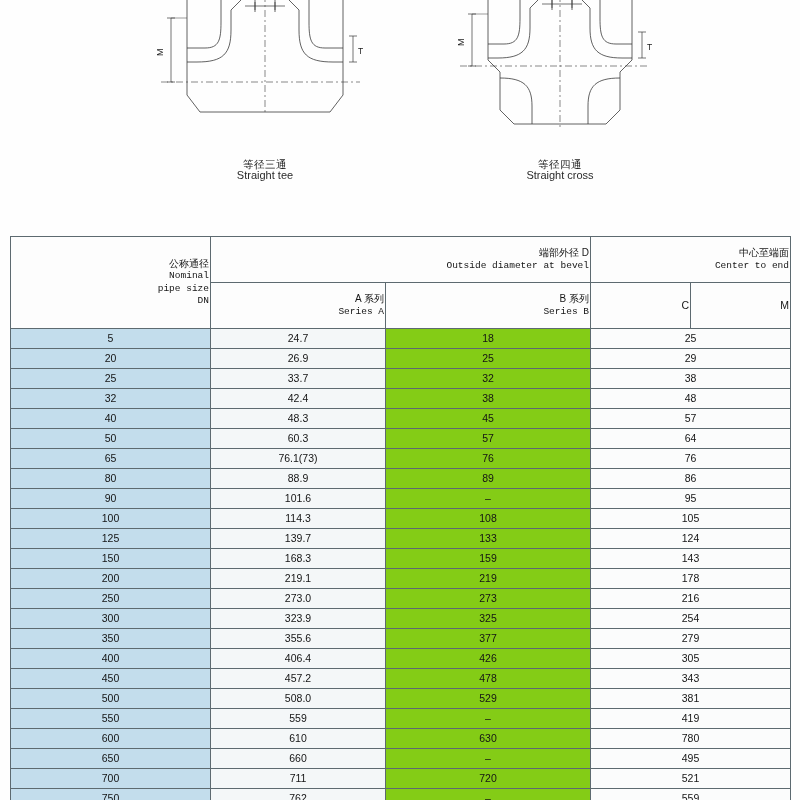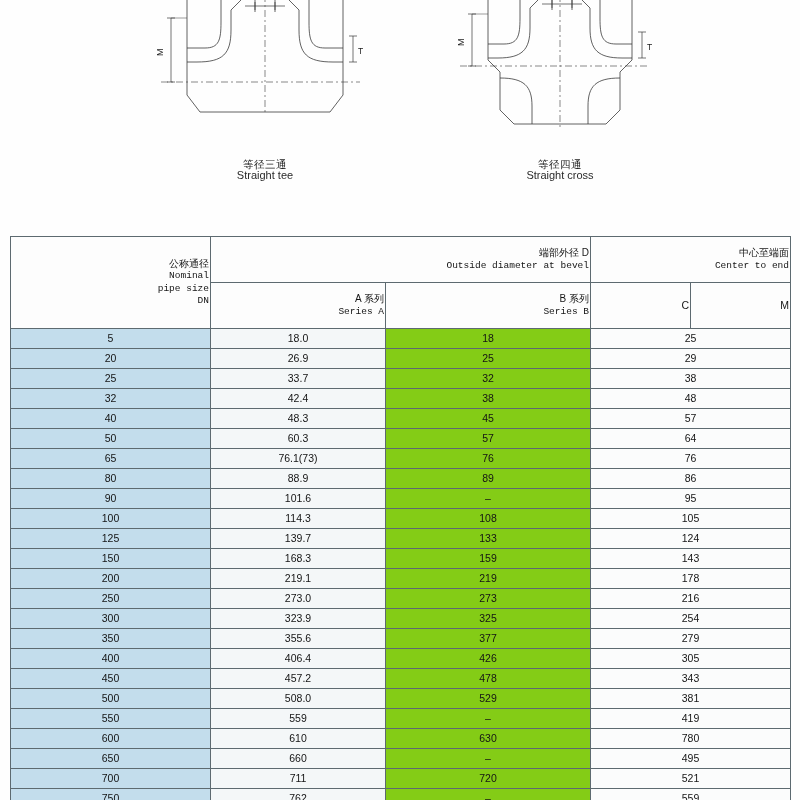--- a/index.html
+++ b/index.html
@@ -222,21 +222,21 @@
             <span class="hd-cn">B 系列</span>
             <span class="hd-en">Series B</span>
           </th>
           <th>C</th>
           <th>M</th>
         </tr>
       </thead>
       <tbody id="tbody">
           <tr>
             <td class="dn">5</td>
-            <td class="sa">18.0</td>
+            <td class="sa">24.7</td>
             <td class="sb">18</td>
             <td class="ce" colspan="2">25</td>
           </tr>
           <tr>
             <td class="dn">20</td>
             <td class="sa">26.9</td>
             <td class="sb">25</td>
             <td class="ce" colspan="2">29</td>
           </tr>
           <tr>

